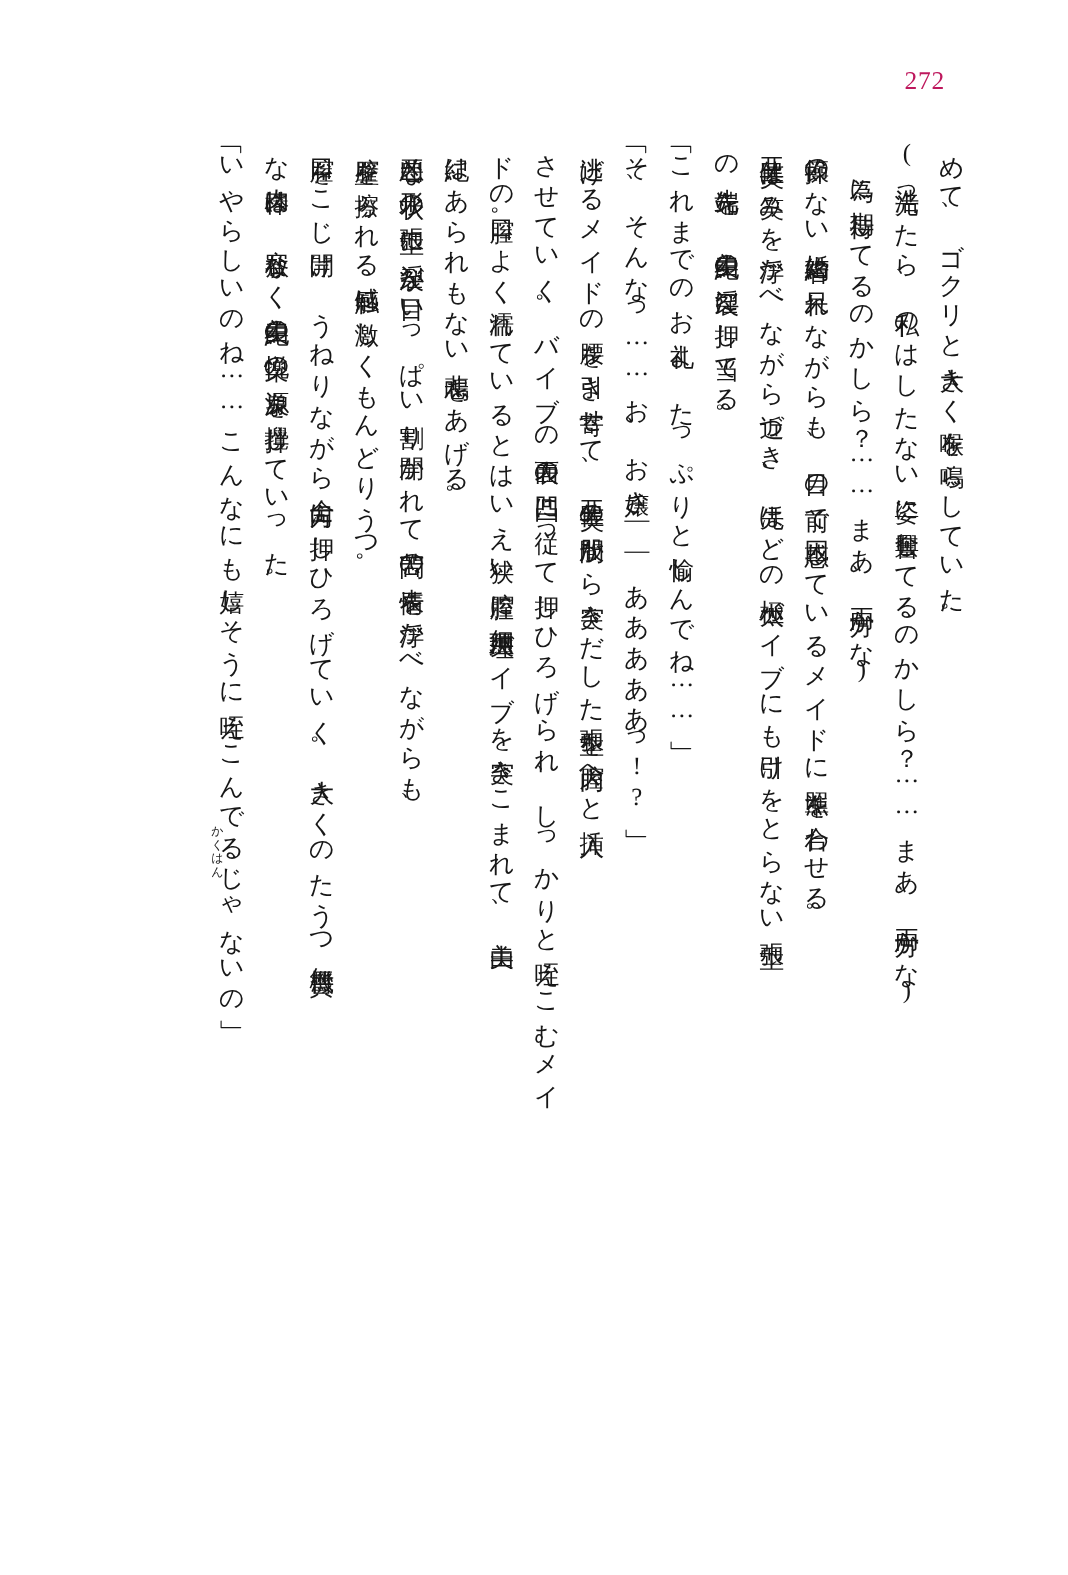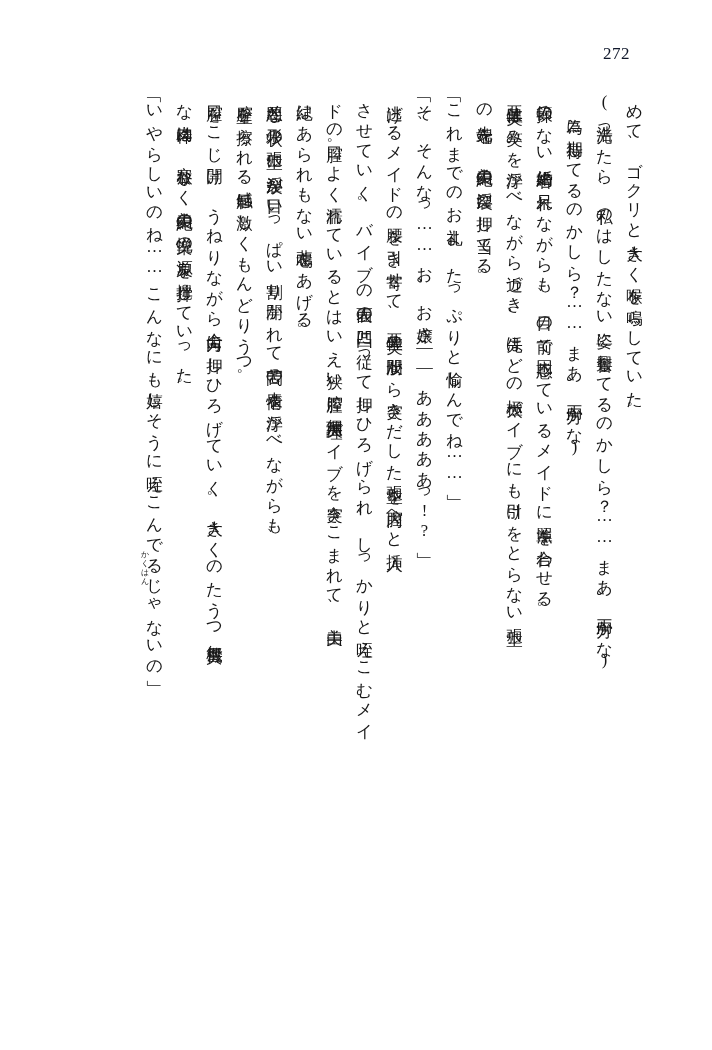--- a/index.html
+++ b/index.html
@@ -20,21 +20,21 @@
     height: 1050px;
     background: #ffffff;
     box-sizing: border-box;
   }
   .page-number {
     position: absolute;
     top: 44px;
     right: 82px;
     font-size: 17px;
     letter-spacing: 0.5px;
-    color: #0f172a;
+    color: #be185d;
     font-family: "Liberation Serif", "DejaVu Serif", serif;
   }
   .text-block {
     position: absolute;
     top: 92px;
     left: 60px;
     right: 70px;
     height: 830px;
     display: flex;
     flex-direction: row-reverse;

